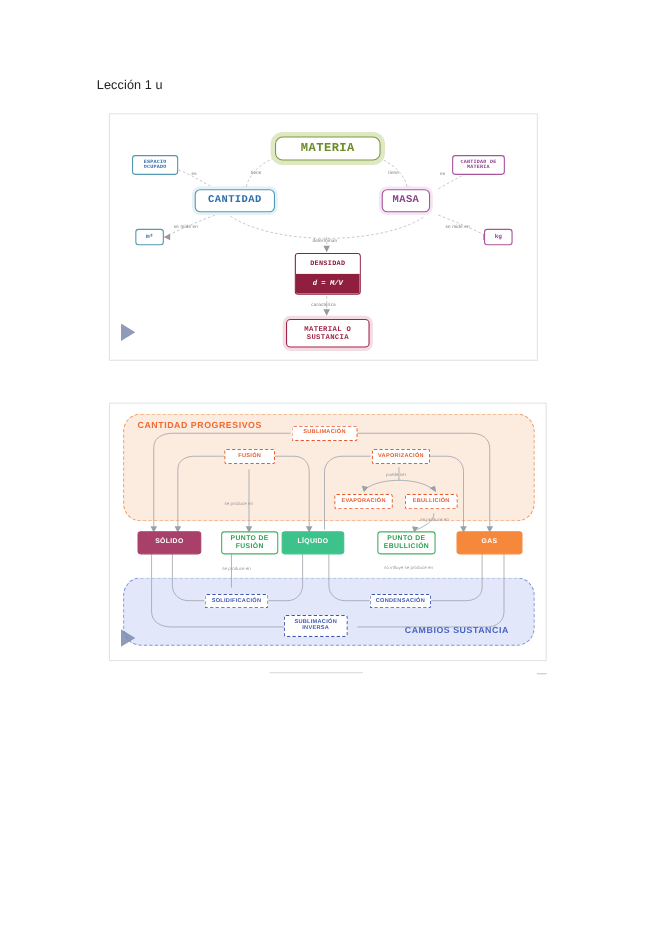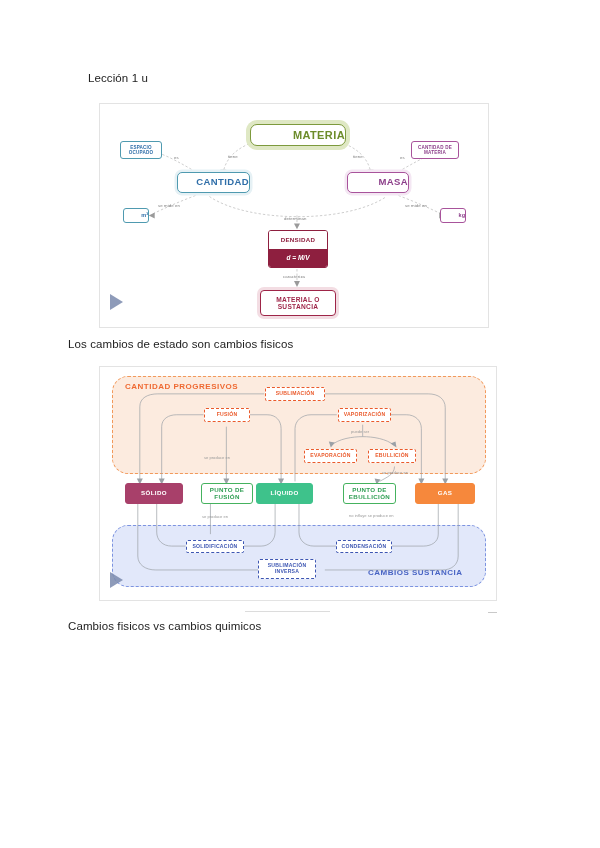--- a/index.html
+++ b/index.html
@@ -44,25 +44,26 @@
   }
   .dash-mark{
     position:absolute;
     width:9px;height:1px;background:#c9c9c9;
   }
 
   
   .node{
     position:absolute;
     box-sizing:border-box;
-    display:flex;align-items:center;justify-content:flex-end;
+    display:flex;align-items:center;justify-content:center;
     text-align:center;
     font-weight:bold;
     line-height:1.12;
     background:#fff;
+    font-family:Liberation Mono, monospace;
   }
   .n-materia{
     border:1.4px solid #7d9a3c;
     border-radius:7px;
     color:#6d8c2b;
     font-size:11px;
     letter-spacing:.4px;
     box-shadow:0 0 0 4px #dfe8c4;
   }
   .n-volumen{
@@ -261,21 +262,21 @@
       </svg>
 
       <div class="node n-materia" style="left:150px;top:20px;width:96px;height:22px;">
         <span>MATERIA</span>
       </div>
 
       <div class="node n-volumen" style="left:77px;top:68px;width:73px;height:21px;">
         <span>CANTIDAD</span>
       </div>
 
-      <div class="node n-masa" style="left:247px;top:68px;width:62px;height:21px;">
+      <div class="node n-masa" style="left:247px;top:68px;width:44px;height:21px;">
         <span>MASA</span>
       </div>
 
       <div class="node n-small-blue" style="left:20px;top:37px;width:42px;height:18px;">
         <span>ESPACIO OCUPADO</span>
       </div>
 
       <div class="node n-small-pink" style="left:311px;top:37px;width:48px;height:18px;">
         <span>CANTIDAD DE MATERIA</span>
       </div>
@@ -303,21 +304,20 @@
       <div class="elabel" style="left:300px;top:51px;">es</div>
       <div class="elabel" style="left:58px;top:99px;">se mide en</div>
       <div class="elabel" style="left:184px;top:112px;">determinan</div>
       <div class="elabel" style="left:305px;top:99px;">se mide en</div>
       <div class="elabel" style="left:183px;top:170px;">caracteriza</div>
 
       <div class="play-btn" style="left:10px;top:190px;"></div>
     </div>
   </div>
 
-  <div class="para" style="left:68px;top:338px;">Los cambios de estado son cambios fisicos</div>
 
   <div class="media" style="left:99px;top:366px;width:398px;height:235px;">
     <div class="media-inner">
 
       <div class="band band-prog" style="left:12px;top:9px;width:374px;height:98px;"></div>
       <div class="band-title bt-prog" style="left:25px;top:15px;">CANTIDAD PROGRESIVOS</div>
 
       <div class="band band-reg" style="left:12px;top:158px;width:374px;height:62px;"></div>
       <div class="band-title bt-reg" style="left:268px;top:201px;">CAMBIOS SUSTANCIA</div>
 
@@ -419,15 +419,14 @@
       <div class="elabel2" style="left:102px;top:147px;">se produce en</div>
       <div class="elabel2" style="left:249px;top:146px;width:44px;">no influye se produce en</div>
 
       <div class="play-btn" style="left:10px;top:205px;"></div>
     </div>
   </div>
 
   <div class="hrule" style="left:245px;top:611px;width:85px;"></div>
   <div class="dash-mark" style="left:488px;top:612px;"></div>
 
-  <div class="para" style="left:68px;top:620px;">Cambios fisicos vs cambios quimicos</div>
 
 </div>
 
 </body></html>

